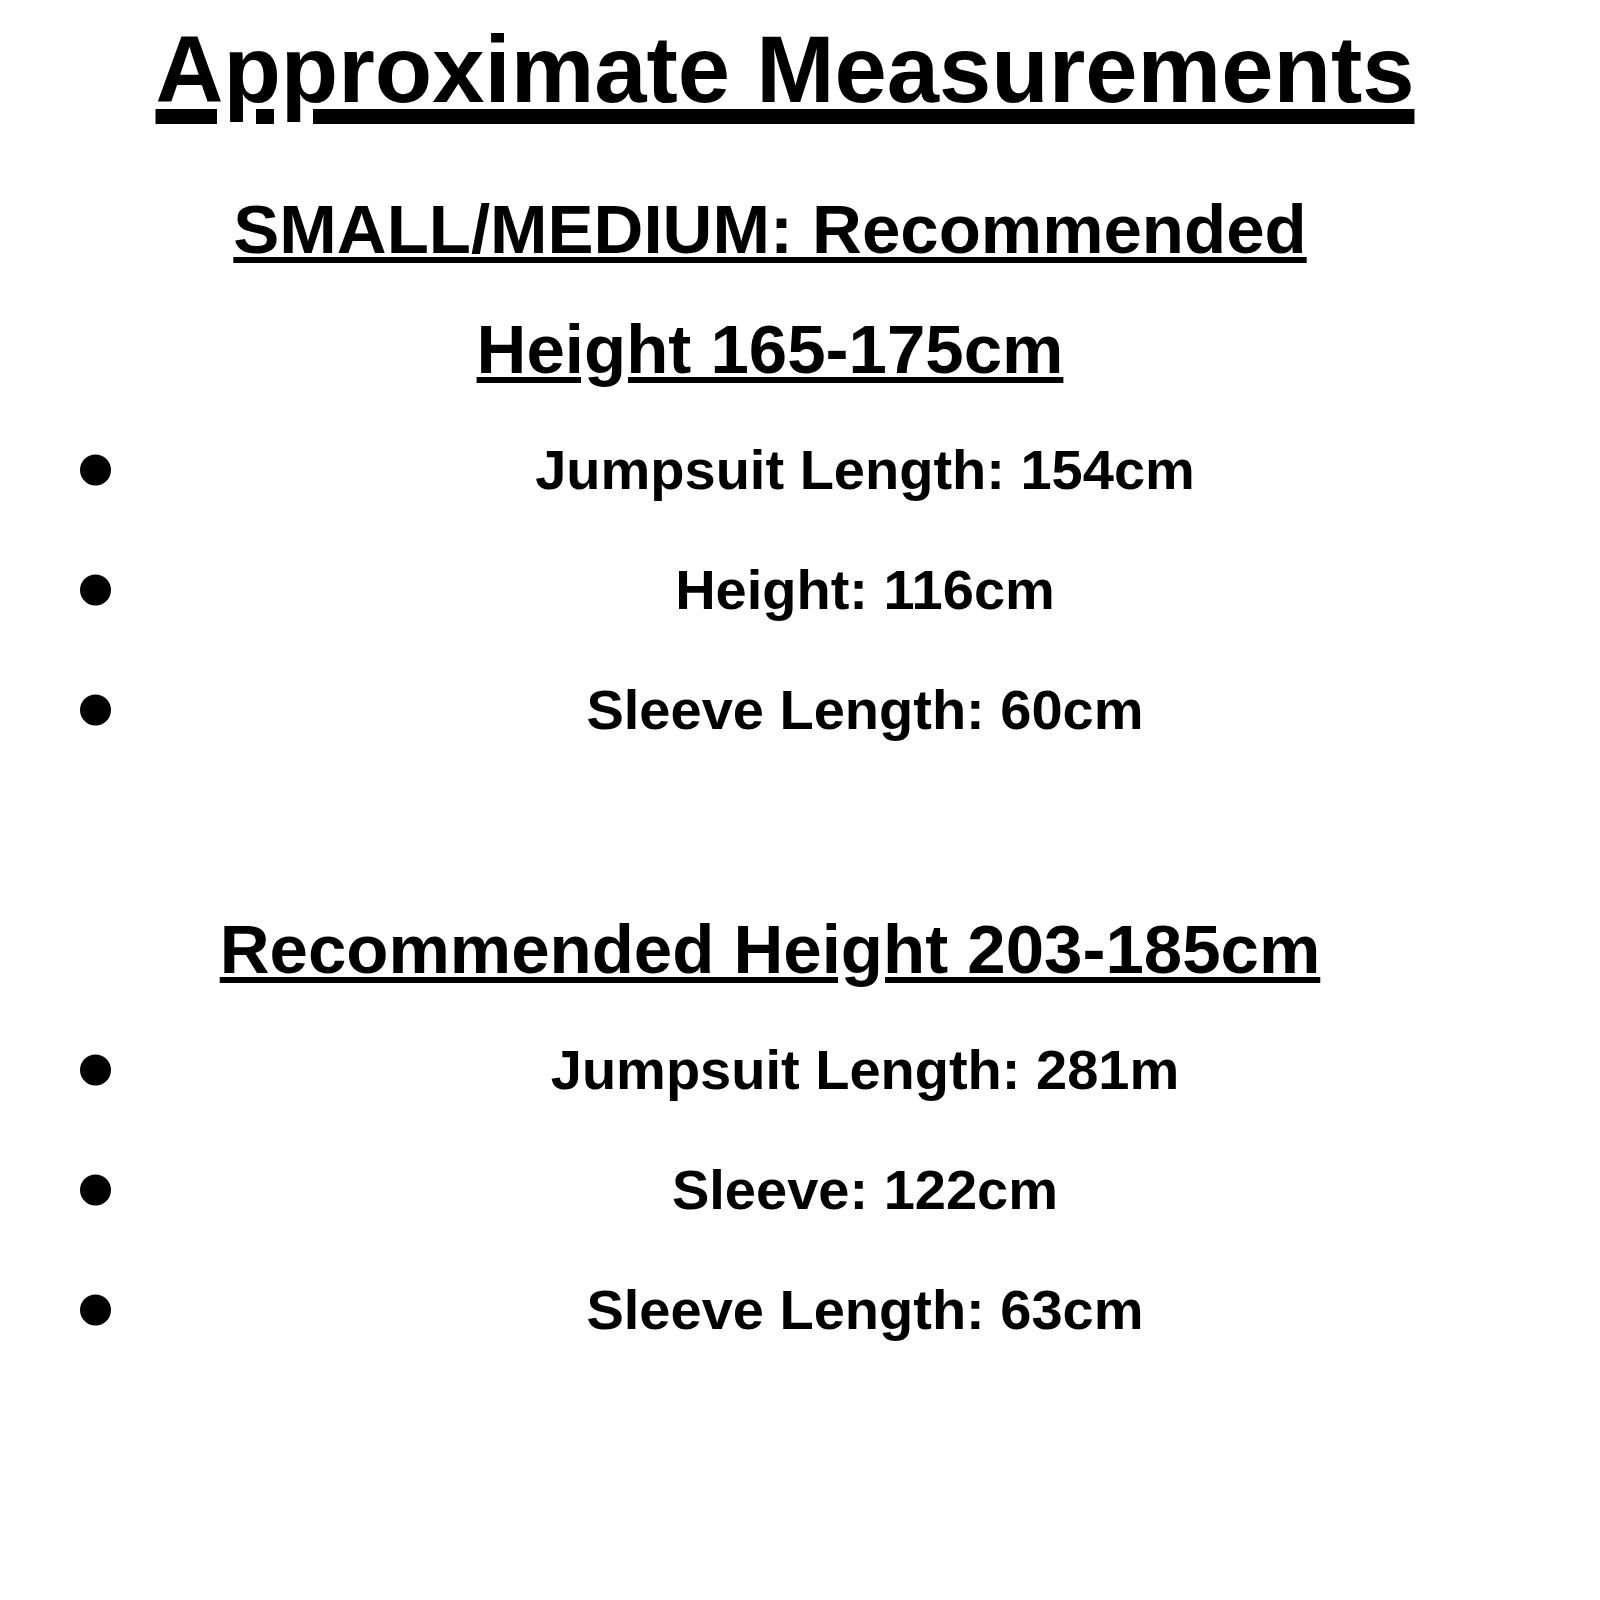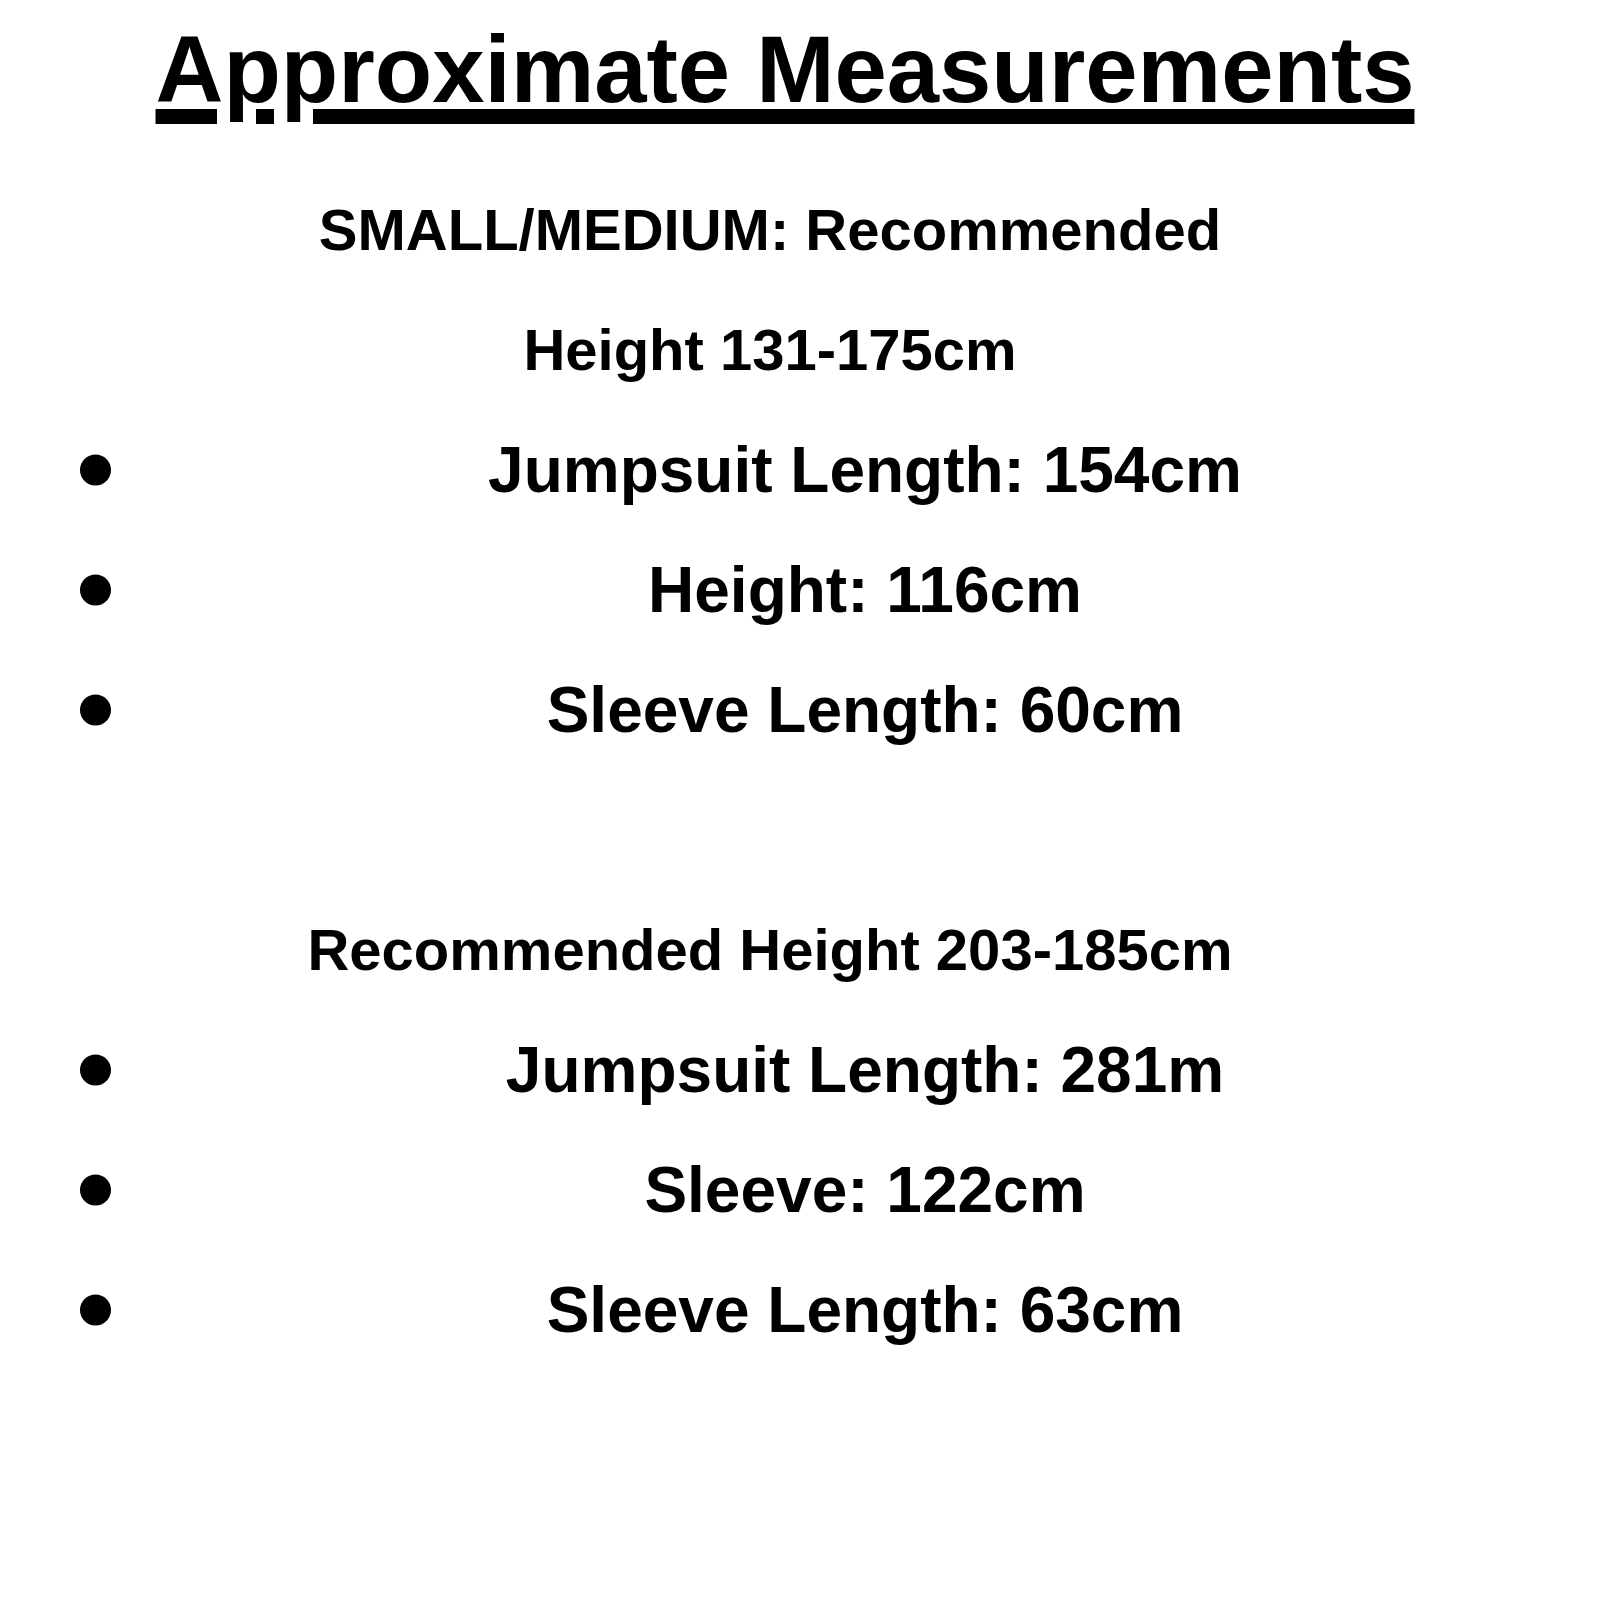--- a/index.html
+++ b/index.html
@@ -30,56 +30,57 @@
   }
   .section-1 {
     margin-top: 44px;
   }
   .section-2 {
     margin-top: 120px; 
   }
   .hdr-line {
     margin-right: 60px;
     text-align: center;
-    font-size: 58px;
+    font-size: 69px;
     line-height: 120px;
     white-space: nowrap;
+    text-decoration: underline;
   }
   .bullet-row {
     position: relative;
     height: 120px;
   }
   .dot {
     position: absolute;
     left: 80px;
     top: 50%;
     transform: translateY(-50%);
     width: 31px;
     height: 31px;
     border-radius: 50%;
     background: #000000;
   }
   .bullet-text {
     margin-left: 130px;
     text-align: center;
-    font-size: 64px;
+    font-size: 56px;
     line-height: 120px;
     white-space: nowrap;
   }
 </style>
 </head>
 <body>
 
 <div class="page">
 
   <h1 class="title">Approximate Measurements</h1>
 
   <section class="section-1">
     <div class="hdr-line">SMALL/MEDIUM: Recommended</div>
-    <div class="hdr-line">Height 131-175cm</div>
+    <div class="hdr-line">Height 165-175cm</div>
 
     <div class="bullet-row">
       <span class="dot"></span>
       <div class="bullet-text">Jumpsuit Length: 154cm</div>
     </div>
 
     <div class="bullet-row">
       <span class="dot"></span>
       <div class="bullet-text">Height: 116cm</div>
     </div>

